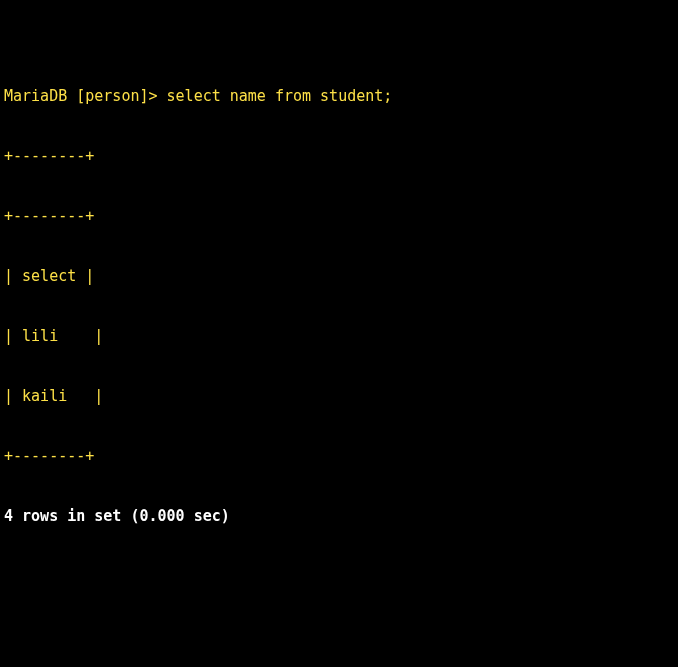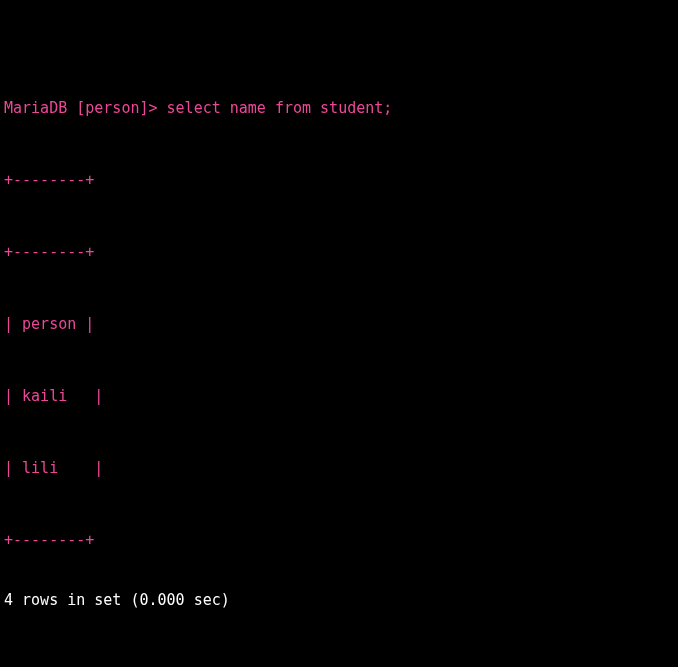--- a/index.html
+++ b/index.html
@@ -19,40 +19,39 @@
     line-height: 20px;
     letter-spacing: 0px;
     white-space: pre;
   }
   .line {
     height: 20px;
     white-space: pre;
     font-family: "DejaVu Sans Mono", "Liberation Mono", monospace;
   }
   .green {
-    color: #ec4899;
-    margin-top: 12px;
+    color: #fde047;
   }
   .status {
     color: #ffffff;
-    font-weight: normal;
+    font-weight: bold;
   }
 </style>
 </head>
 <body>
 
 <div id="terminal">
 
   
   <div class="line green">MariaDB [person]&gt; select name from student;</div>
   <div class="line green">+--------+</div>
   <div class="line green">+--------+</div>
-  <div class="line green">| person |</div>
+  <div class="line green">| select |</div>
+  <div class="line green">| lili    |</div>
   <div class="line green">| kaili   |</div>
-  <div class="line green">| lili    |</div>
   <div class="line green">+--------+</div>
   <div class="line status">4 rows in set (0.000 sec)</div>
   
 
   
   
   
   
   
   

